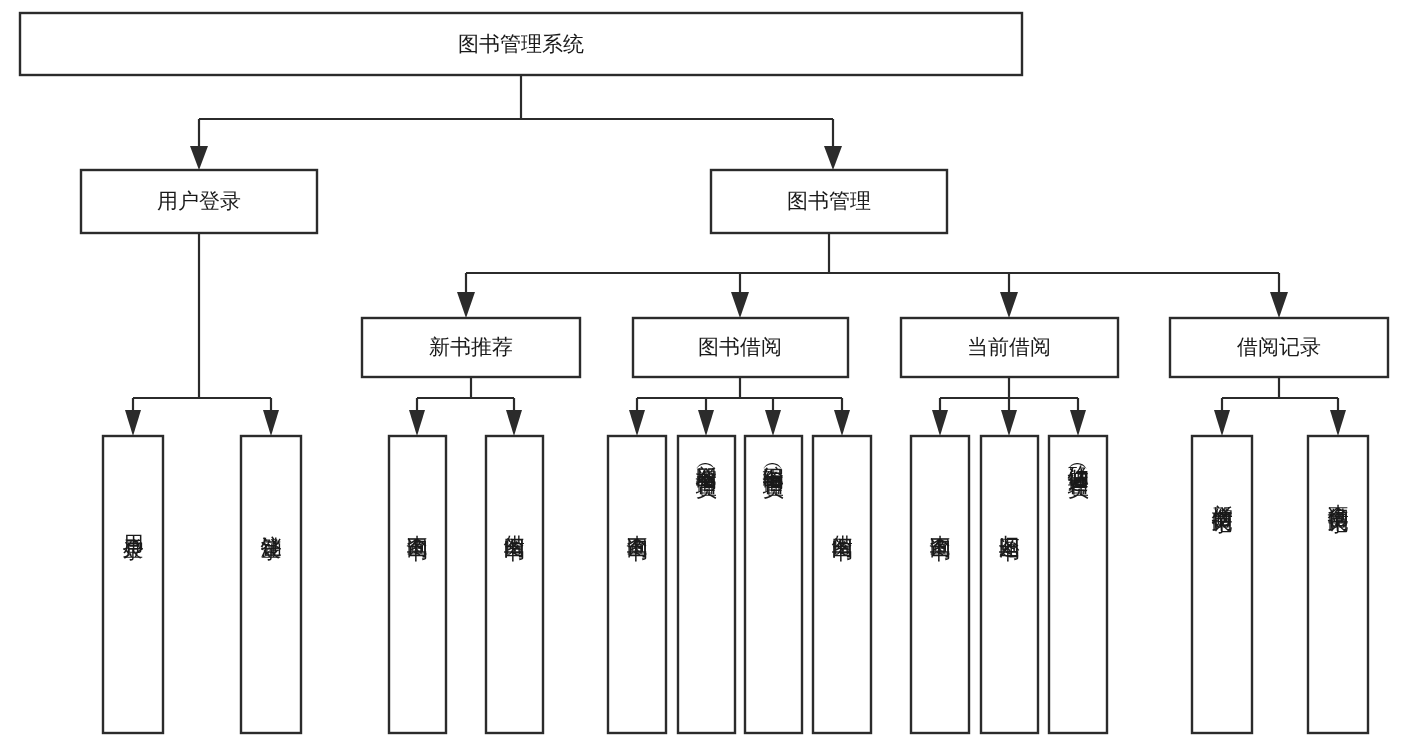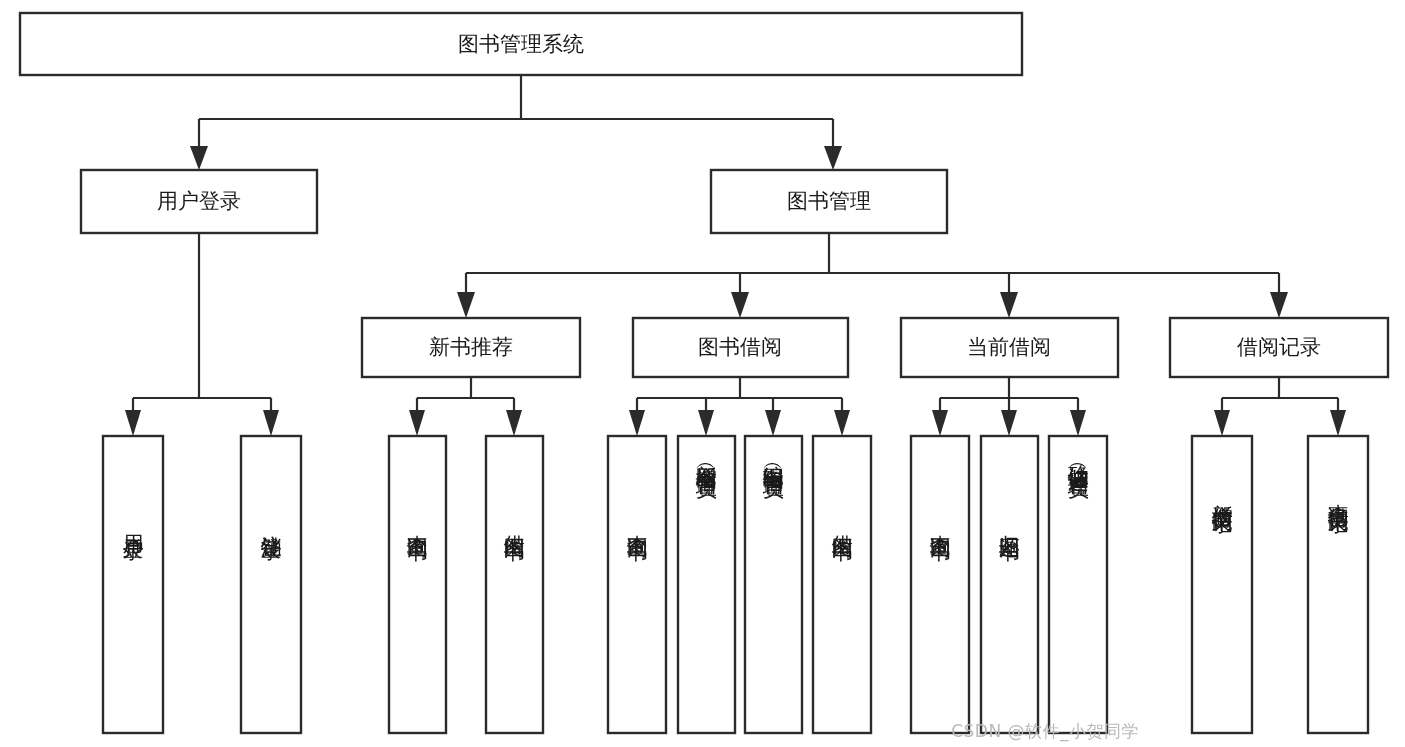--- a/index.html
+++ b/index.html
@@ -206,14 +206,13 @@
   <div class="leaf-label" style="left:773px; top:448px;">编辑图书（管理员）</div>
   <div class="leaf-label" style="left:842px; top:518px;">借阅图书</div>
 
   <div class="leaf-label" style="left:940px; top:518px;">查询图书</div>
   <div class="leaf-label" style="left:1009px; top:518px;">归还图书</div>
   <div class="leaf-label" style="left:1078px; top:448px;">确认归还（管理员）</div>
 
   <div class="leaf-label" style="left:1222px; top:487px;">新增借阅记录</div>
   <div class="leaf-label" style="left:1338px; top:487px;">查询借阅记录</div>
 
-  <div class="watermark">CSDN @软件_小贺同学</div>
 </div>
 
 </body></html>

